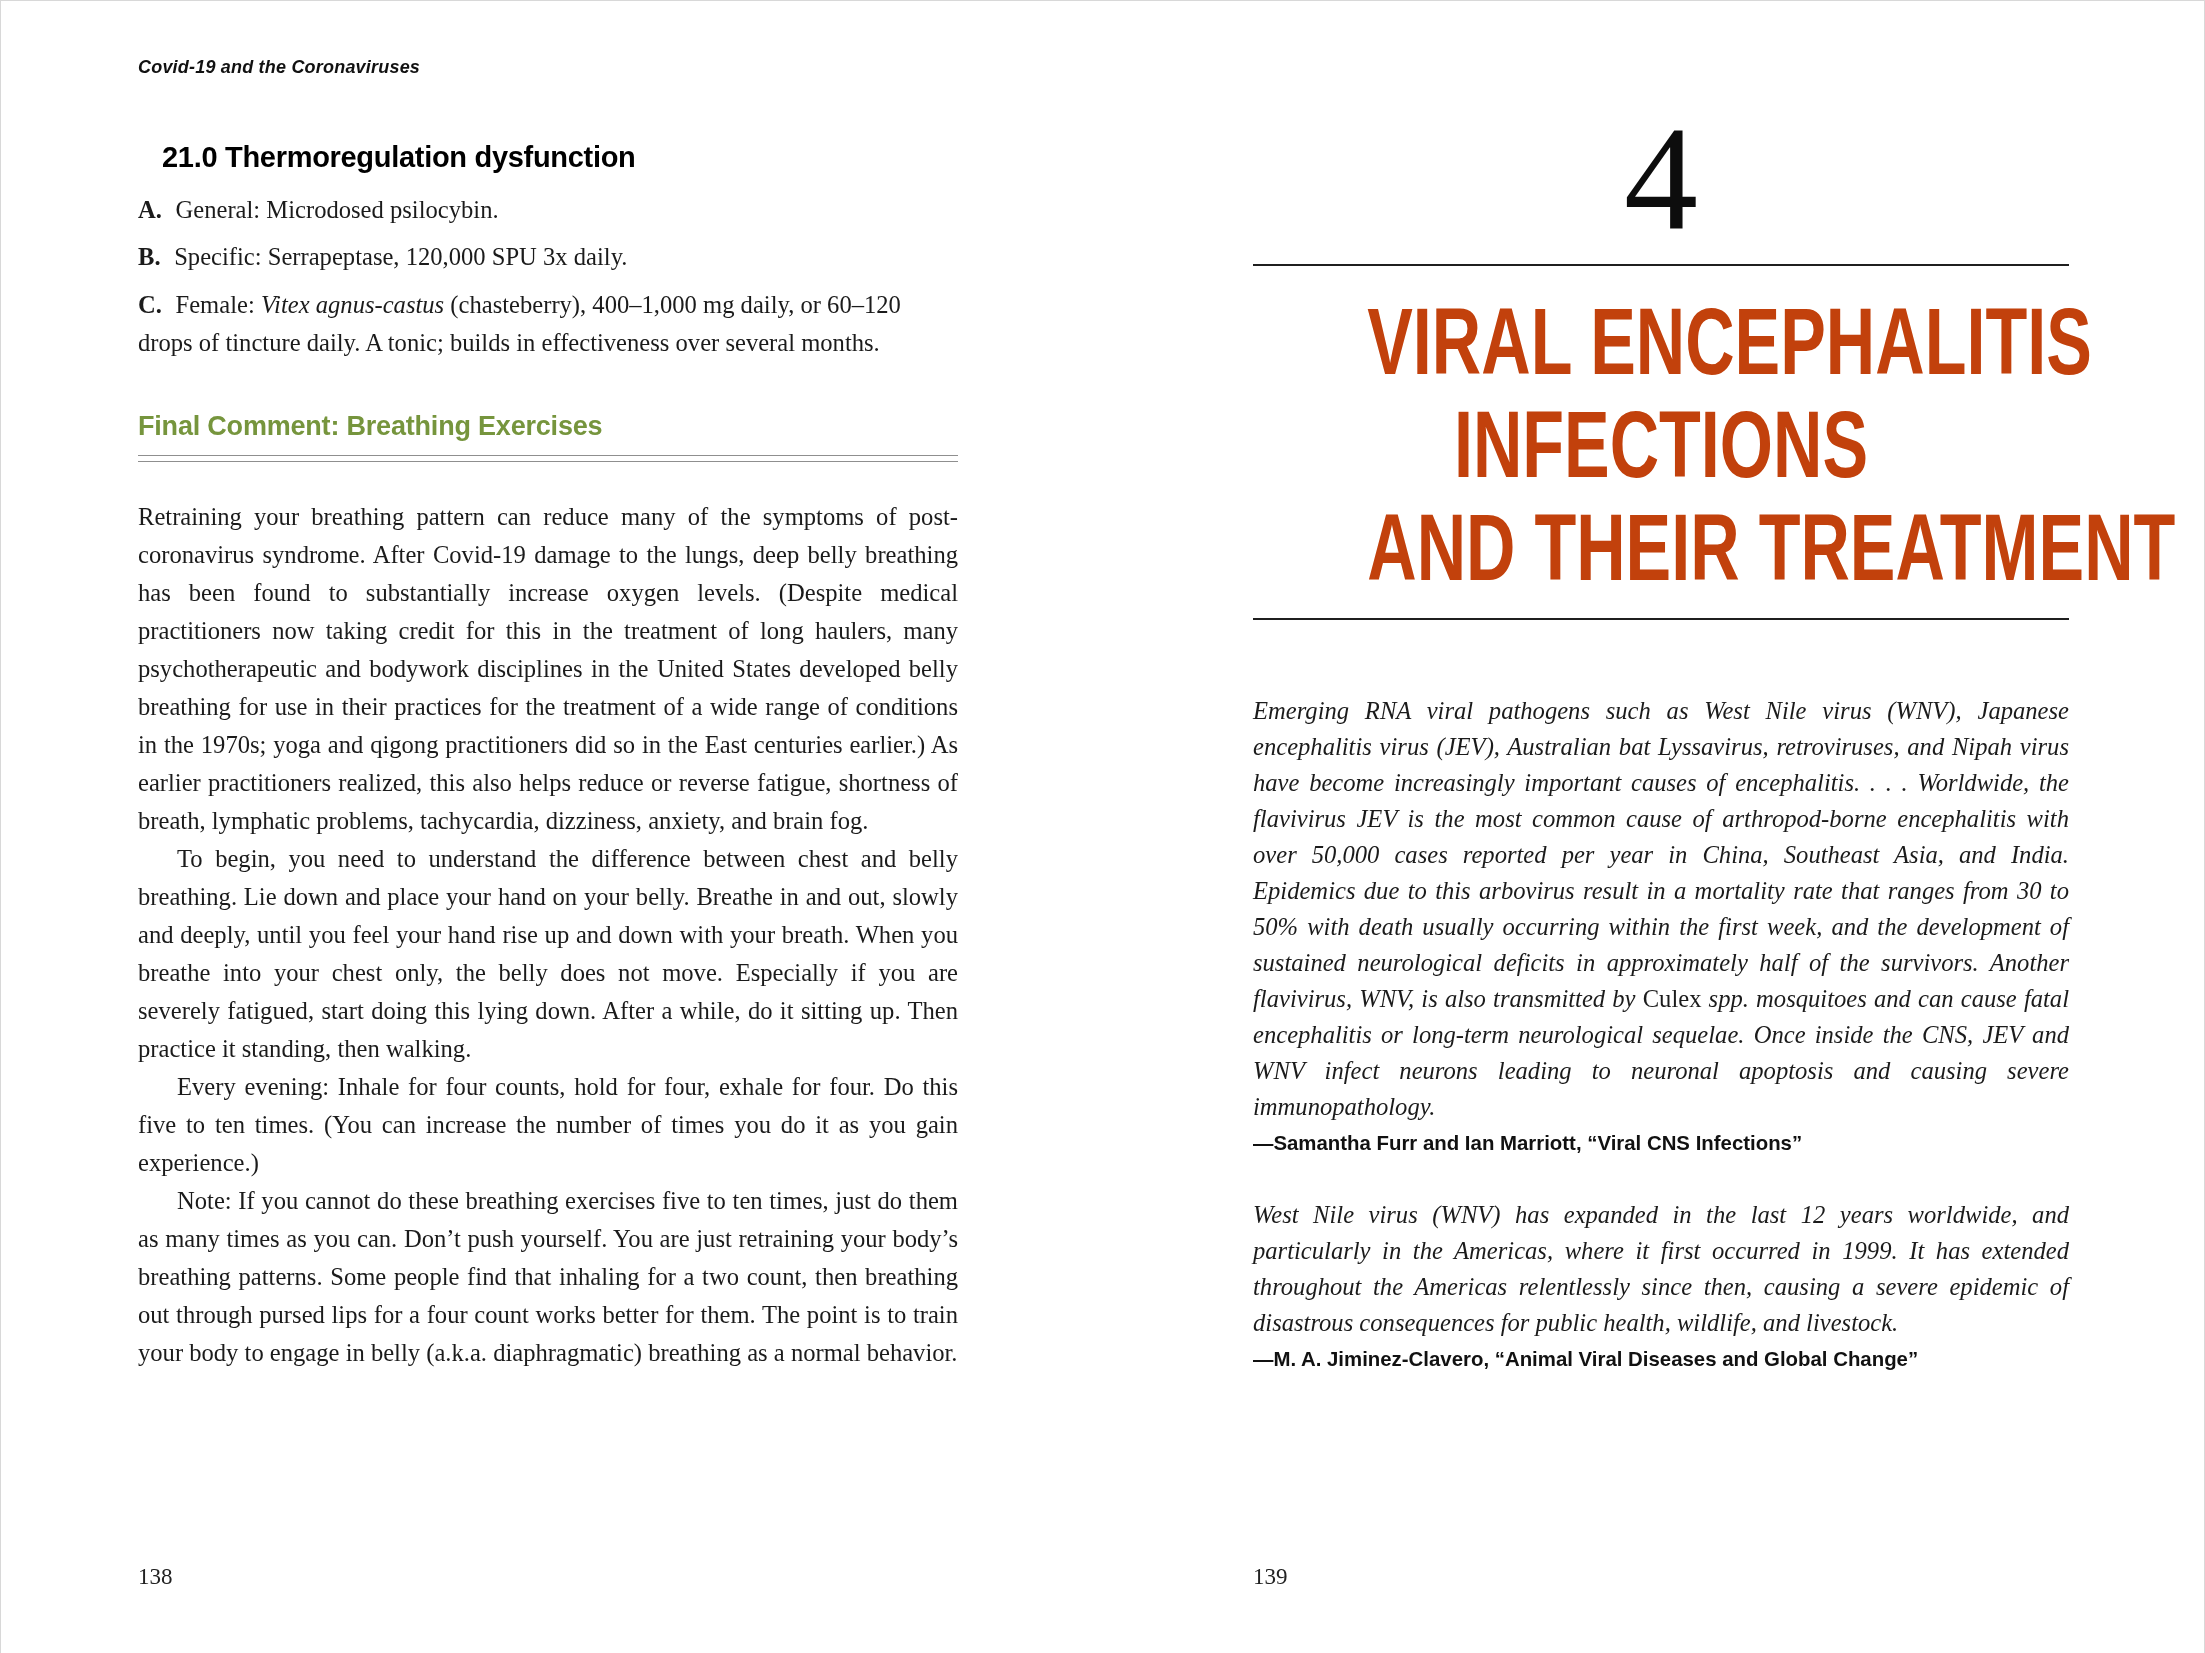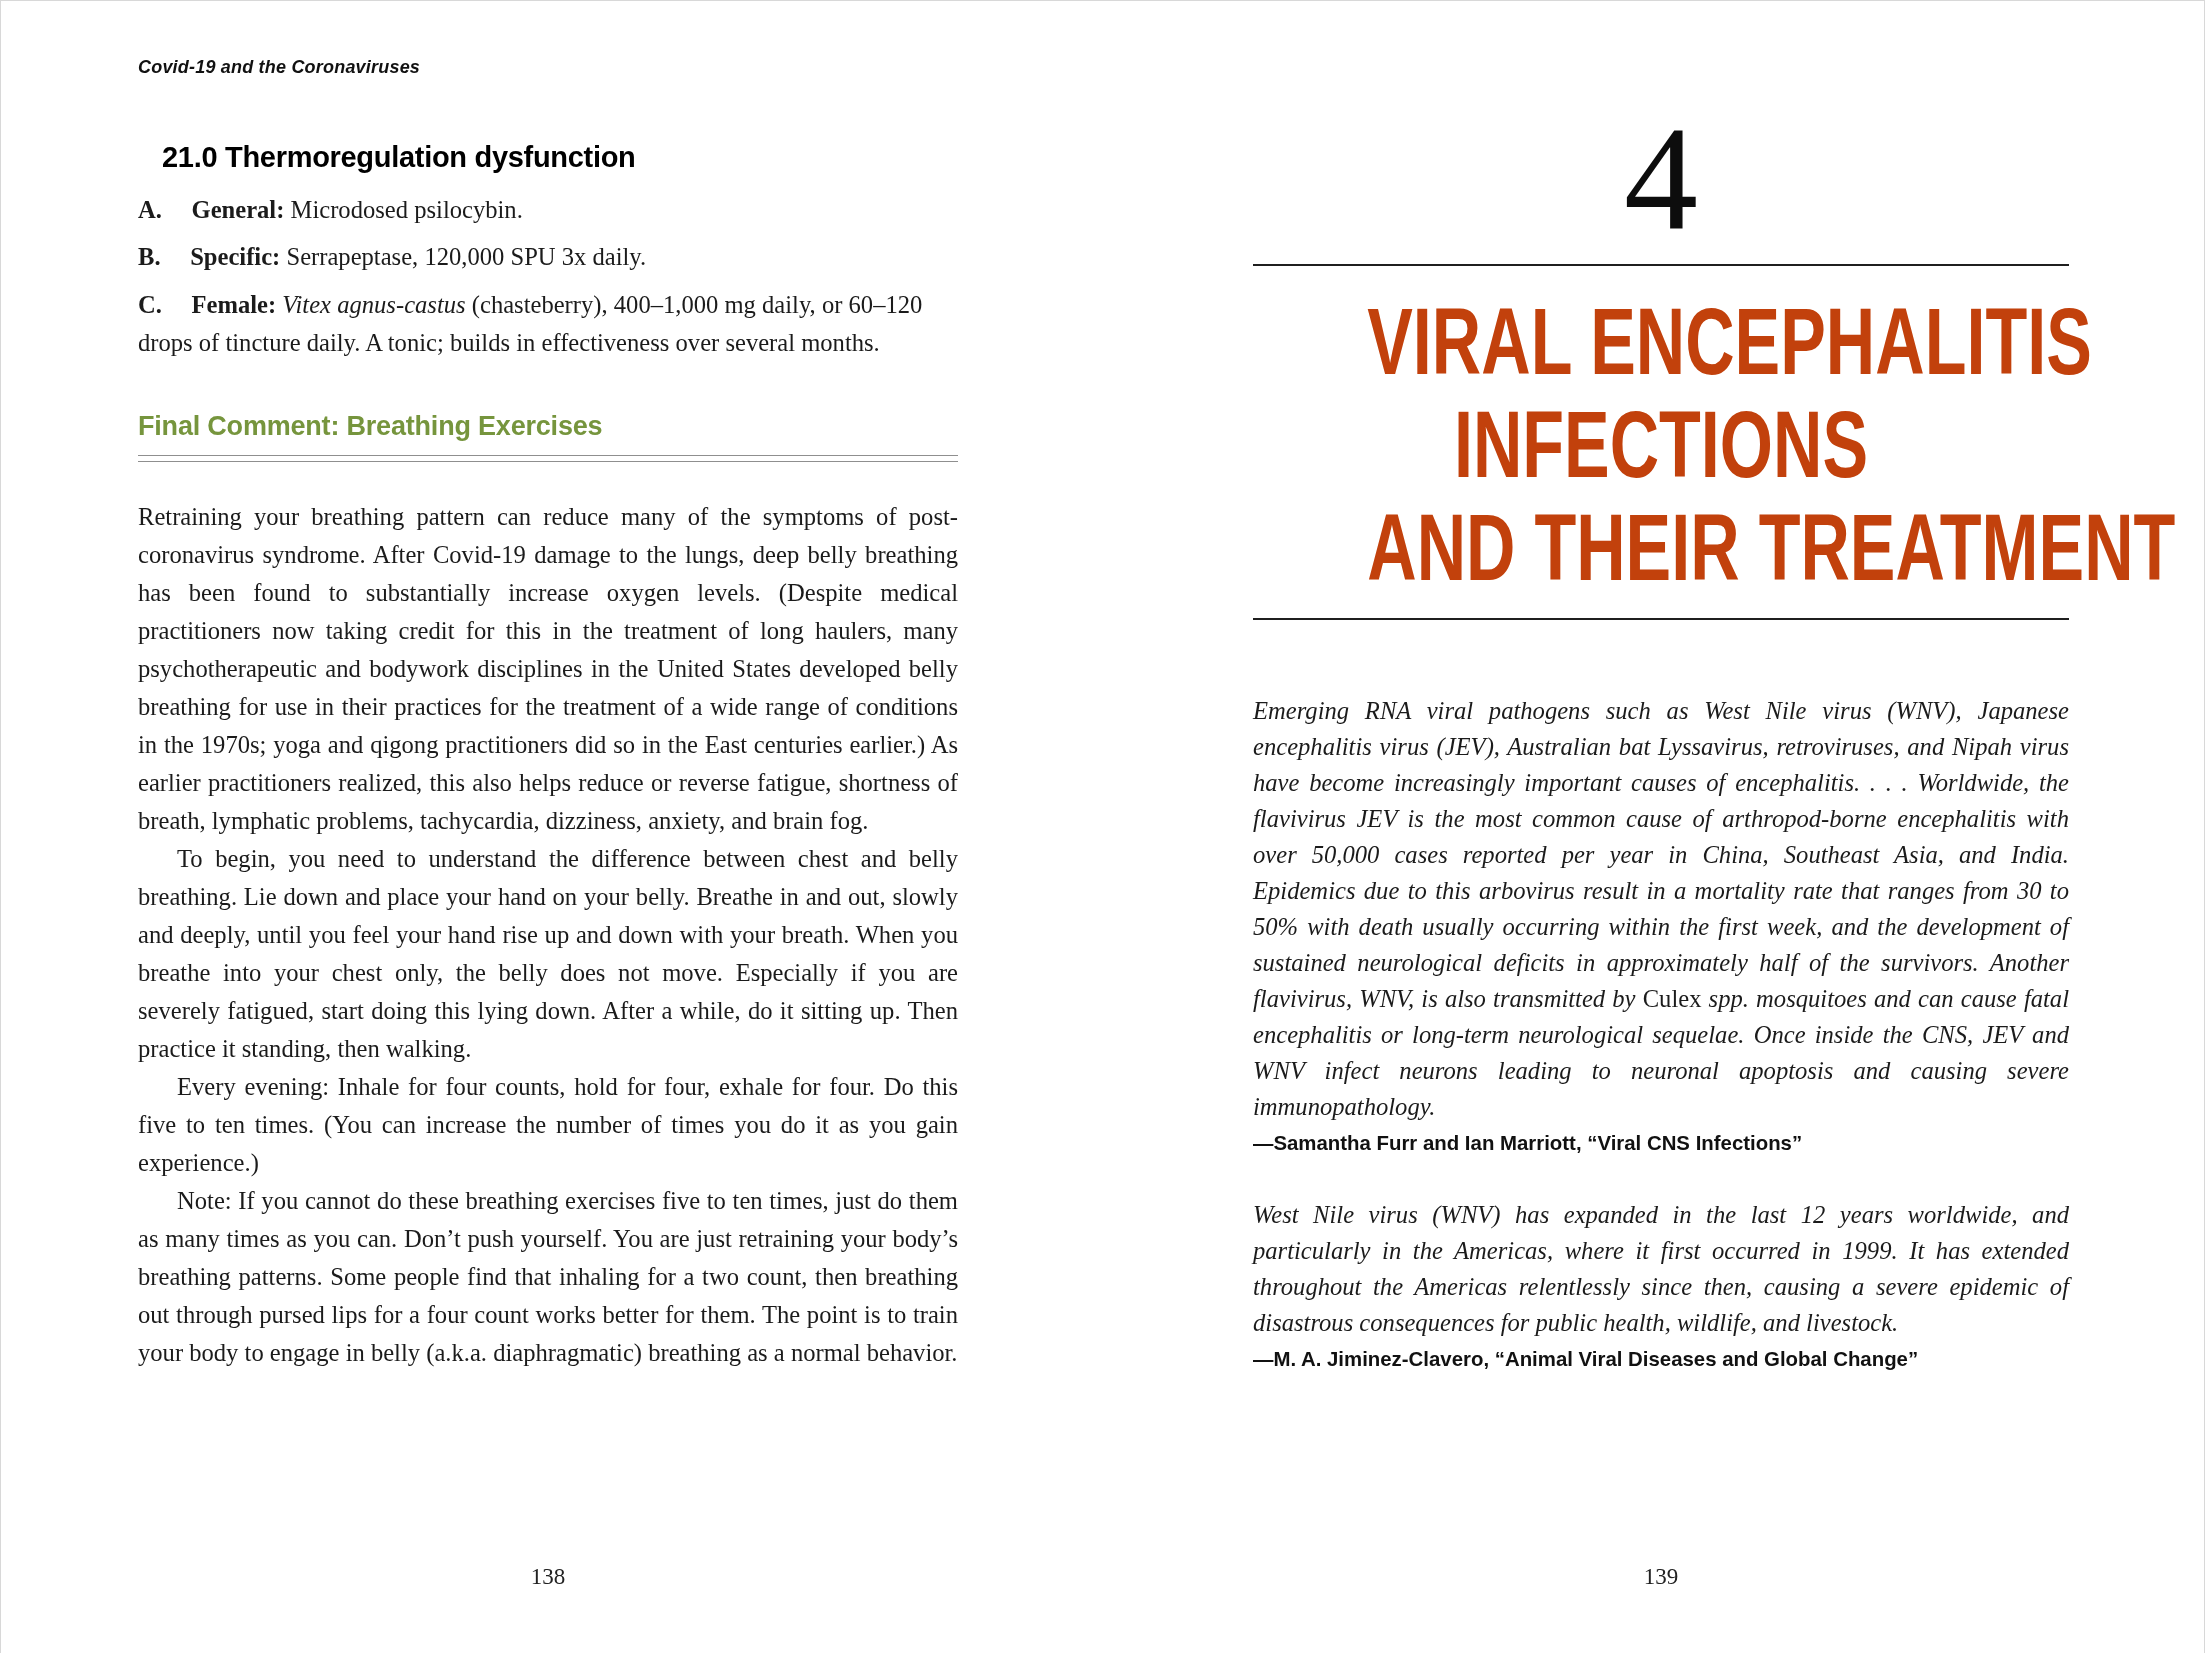--- a/index.html
+++ b/index.html
@@ -39,21 +39,21 @@
     color: #000;
     margin-left: 24px;
   }
   .list-block { margin-top: 17px; }
   .list-item {
     font-size: 24.6px;
     line-height: 38px;
     margin-bottom: 9.3px;
   }
   .list-item .letter { font-weight: bold; margin-right: 13.6px; }
-  .list-item .label  { font-weight: bold; margin-left: 16px; }
+  .list-item .label  { font-weight: normal; }
   .list-item .italic-lead { font-style: italic; text-align: center; }
 
   .final-heading {
     margin-top: 49px;
     font-family: "Liberation Sans", sans-serif;
     font-weight: bold;
     font-size: 27px;
     letter-spacing: -0.2px;
   }
   .double-rule {
@@ -121,21 +121,20 @@
     text-align: left;
     color: #111;
   }
   .epigraph-2 { margin-top: 42px; }
 
   
   .page-number {
     position: absolute;
     top: 1563px;
     font-size: 23px;
-    text-align: center;
     color: #222;
   }
   .page-number.left  { left: 137px;  width: 820px; }
   .page-number.right { left: 1252px; width: 816px; }
 </style>
 </head>
 <body>
 
 <div class="sheet">
 

